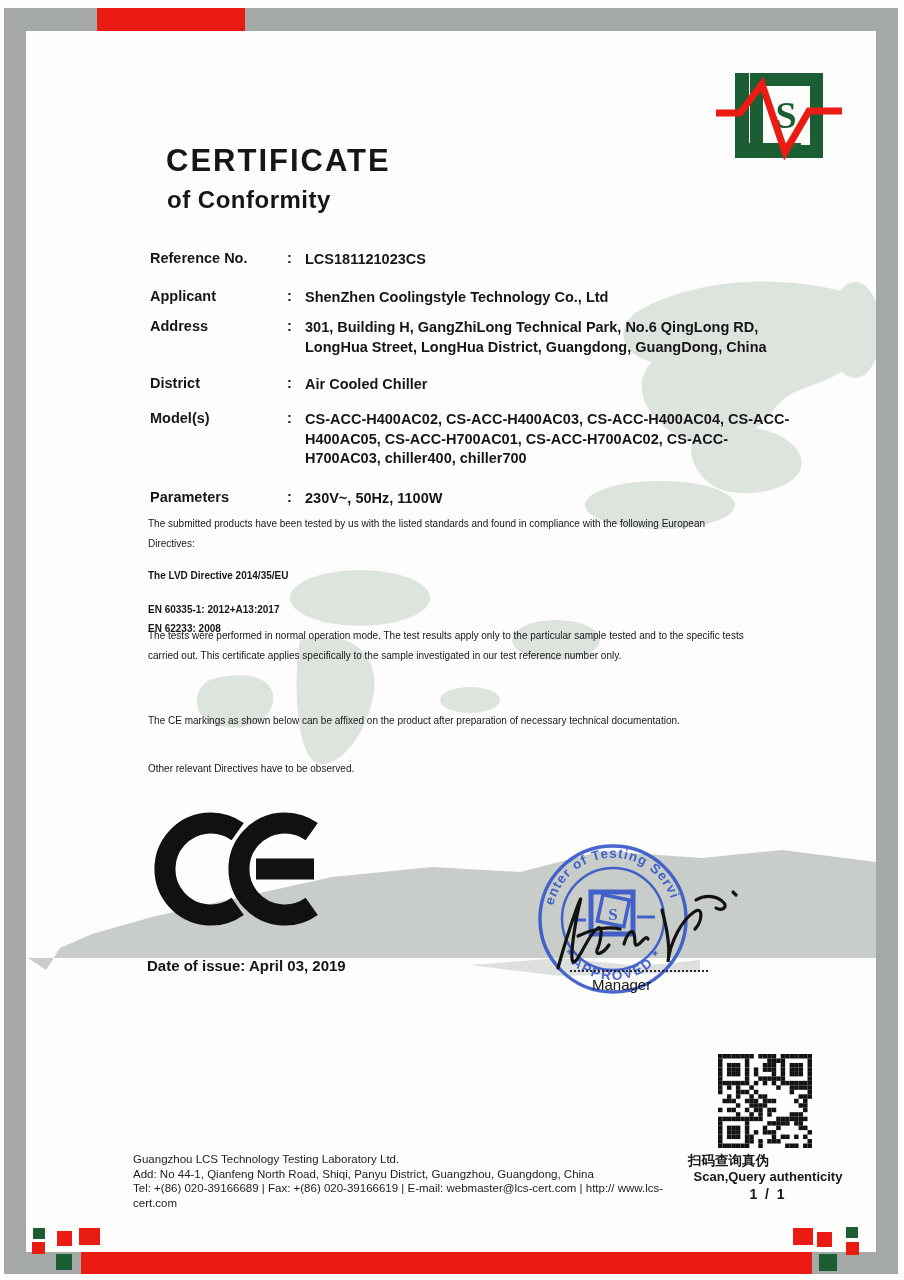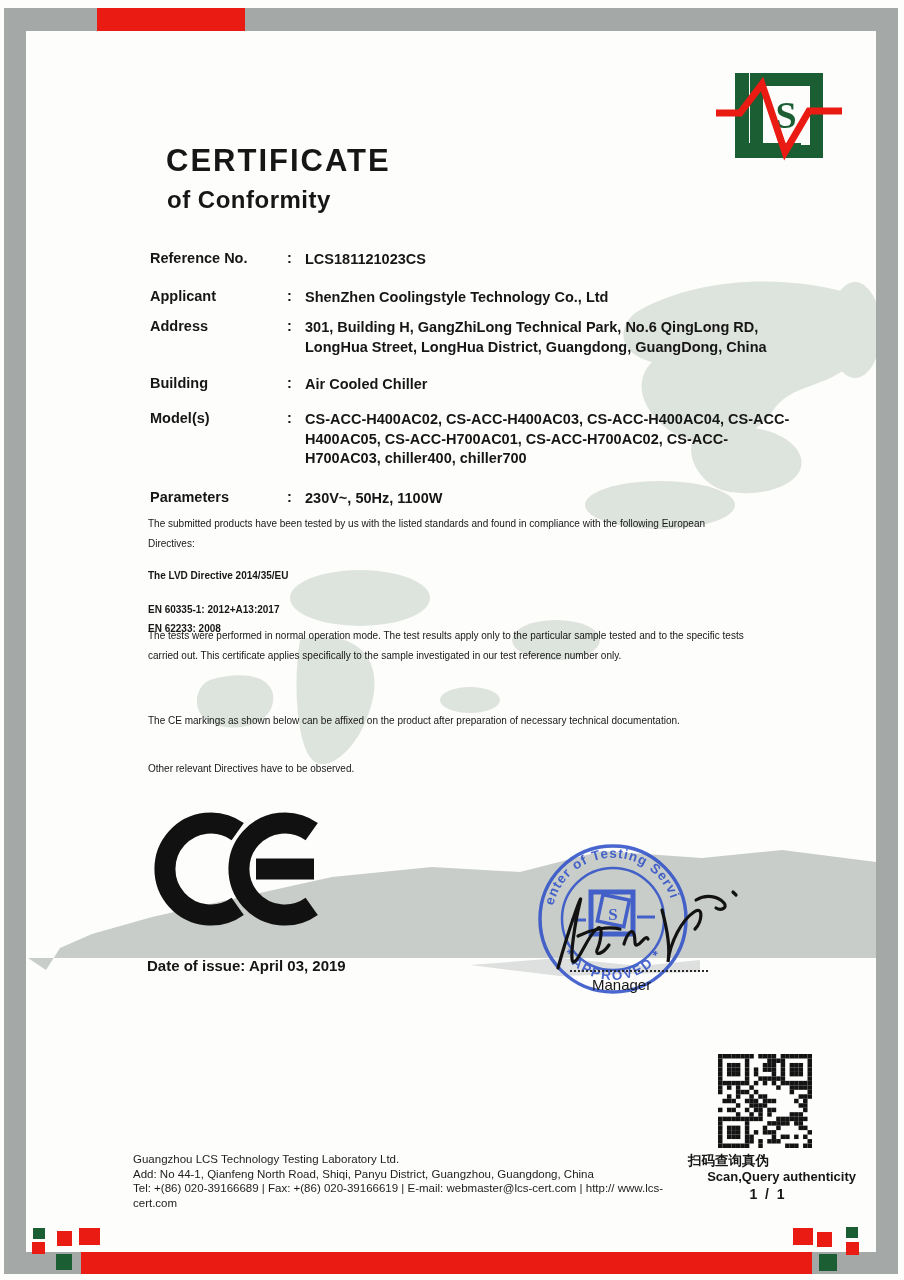--- a/index.html
+++ b/index.html
@@ -33,21 +33,21 @@
   .ce{position:absolute;left:143px;top:810px;}
   .dateline{position:absolute;left:147px;top:957px;font-size:15px;font-weight:bold;}
   
   .stamp{position:absolute;left:533px;top:840px;opacity:.88;}
   .sig{position:absolute;left:540px;top:872px;}
   .dotline{position:absolute;left:570px;top:958px;width:138px;border-bottom:2px dotted #2a2a2a;height:12px;}
   .manager{position:absolute;left:592px;top:976px;width:120px;text-align:left;font-size:15px;}
   
   .qr{position:absolute;left:718px;top:1054px;width:94px;height:94px;}
   .qr-zh{position:absolute;left:688px;top:1152px;width:160px;text-align:left;font-size:13.5px;font-weight:bold;}
-  .qr-en{position:absolute;left:680px;top:1169px;width:176px;text-align:right;font-size:13px;font-weight:bold;}
+  .qr-en{position:absolute;left:680px;top:1169px;width:176px;text-align:center;font-size:13px;font-weight:bold;}
   .pageno{position:absolute;left:688px;top:1186px;width:160px;text-align:center;font-size:14px;font-weight:bold;letter-spacing:2px;}
   
   .footer{position:absolute;left:133px;top:1152px;width:560px;font-size:11.5px;line-height:14.5px;color:#1d1d1d;}
 </style>
 </head>
 <body>
 
 <div class="page">
 
   <svg class="wm" width="904" height="1280">
@@ -105,21 +105,21 @@
     <span class="flabel">Applicant</span>
     <span class="fcolon">:</span>
     <span class="fvalue">ShenZhen Coolingstyle Technology Co., Ltd</span>
   </div>
   <div class="frow" style="top:318px;">
     <span class="flabel">Address</span>
     <span class="fcolon">:</span>
     <span class="fvalue">301, Building H, GangZhiLong Technical Park, No.6 QingLong RD, LongHua Street, LongHua District, Guangdong, GuangDong, China</span>
   </div>
   <div class="frow" style="top:375px;">
-    <span class="flabel">Building</span>
+    <span class="flabel">District</span>
     <span class="fcolon">:</span>
     <span class="fvalue">Air Cooled Chiller</span>
   </div>
   <div class="frow" style="top:410px;">
     <span class="flabel">Model(s)</span>
     <span class="fcolon">:</span>
     <span class="fvalue">CS-ACC-H400AC02, CS-ACC-H400AC03, CS-ACC-H400AC04, CS-ACC-H400AC05, CS-ACC-H700AC01, CS-ACC-H700AC02, CS-ACC-H700AC03, chiller400, chiller700</span>
   </div>
   <div class="frow" style="top:489px;">
     <span class="flabel">Parameters</span>

